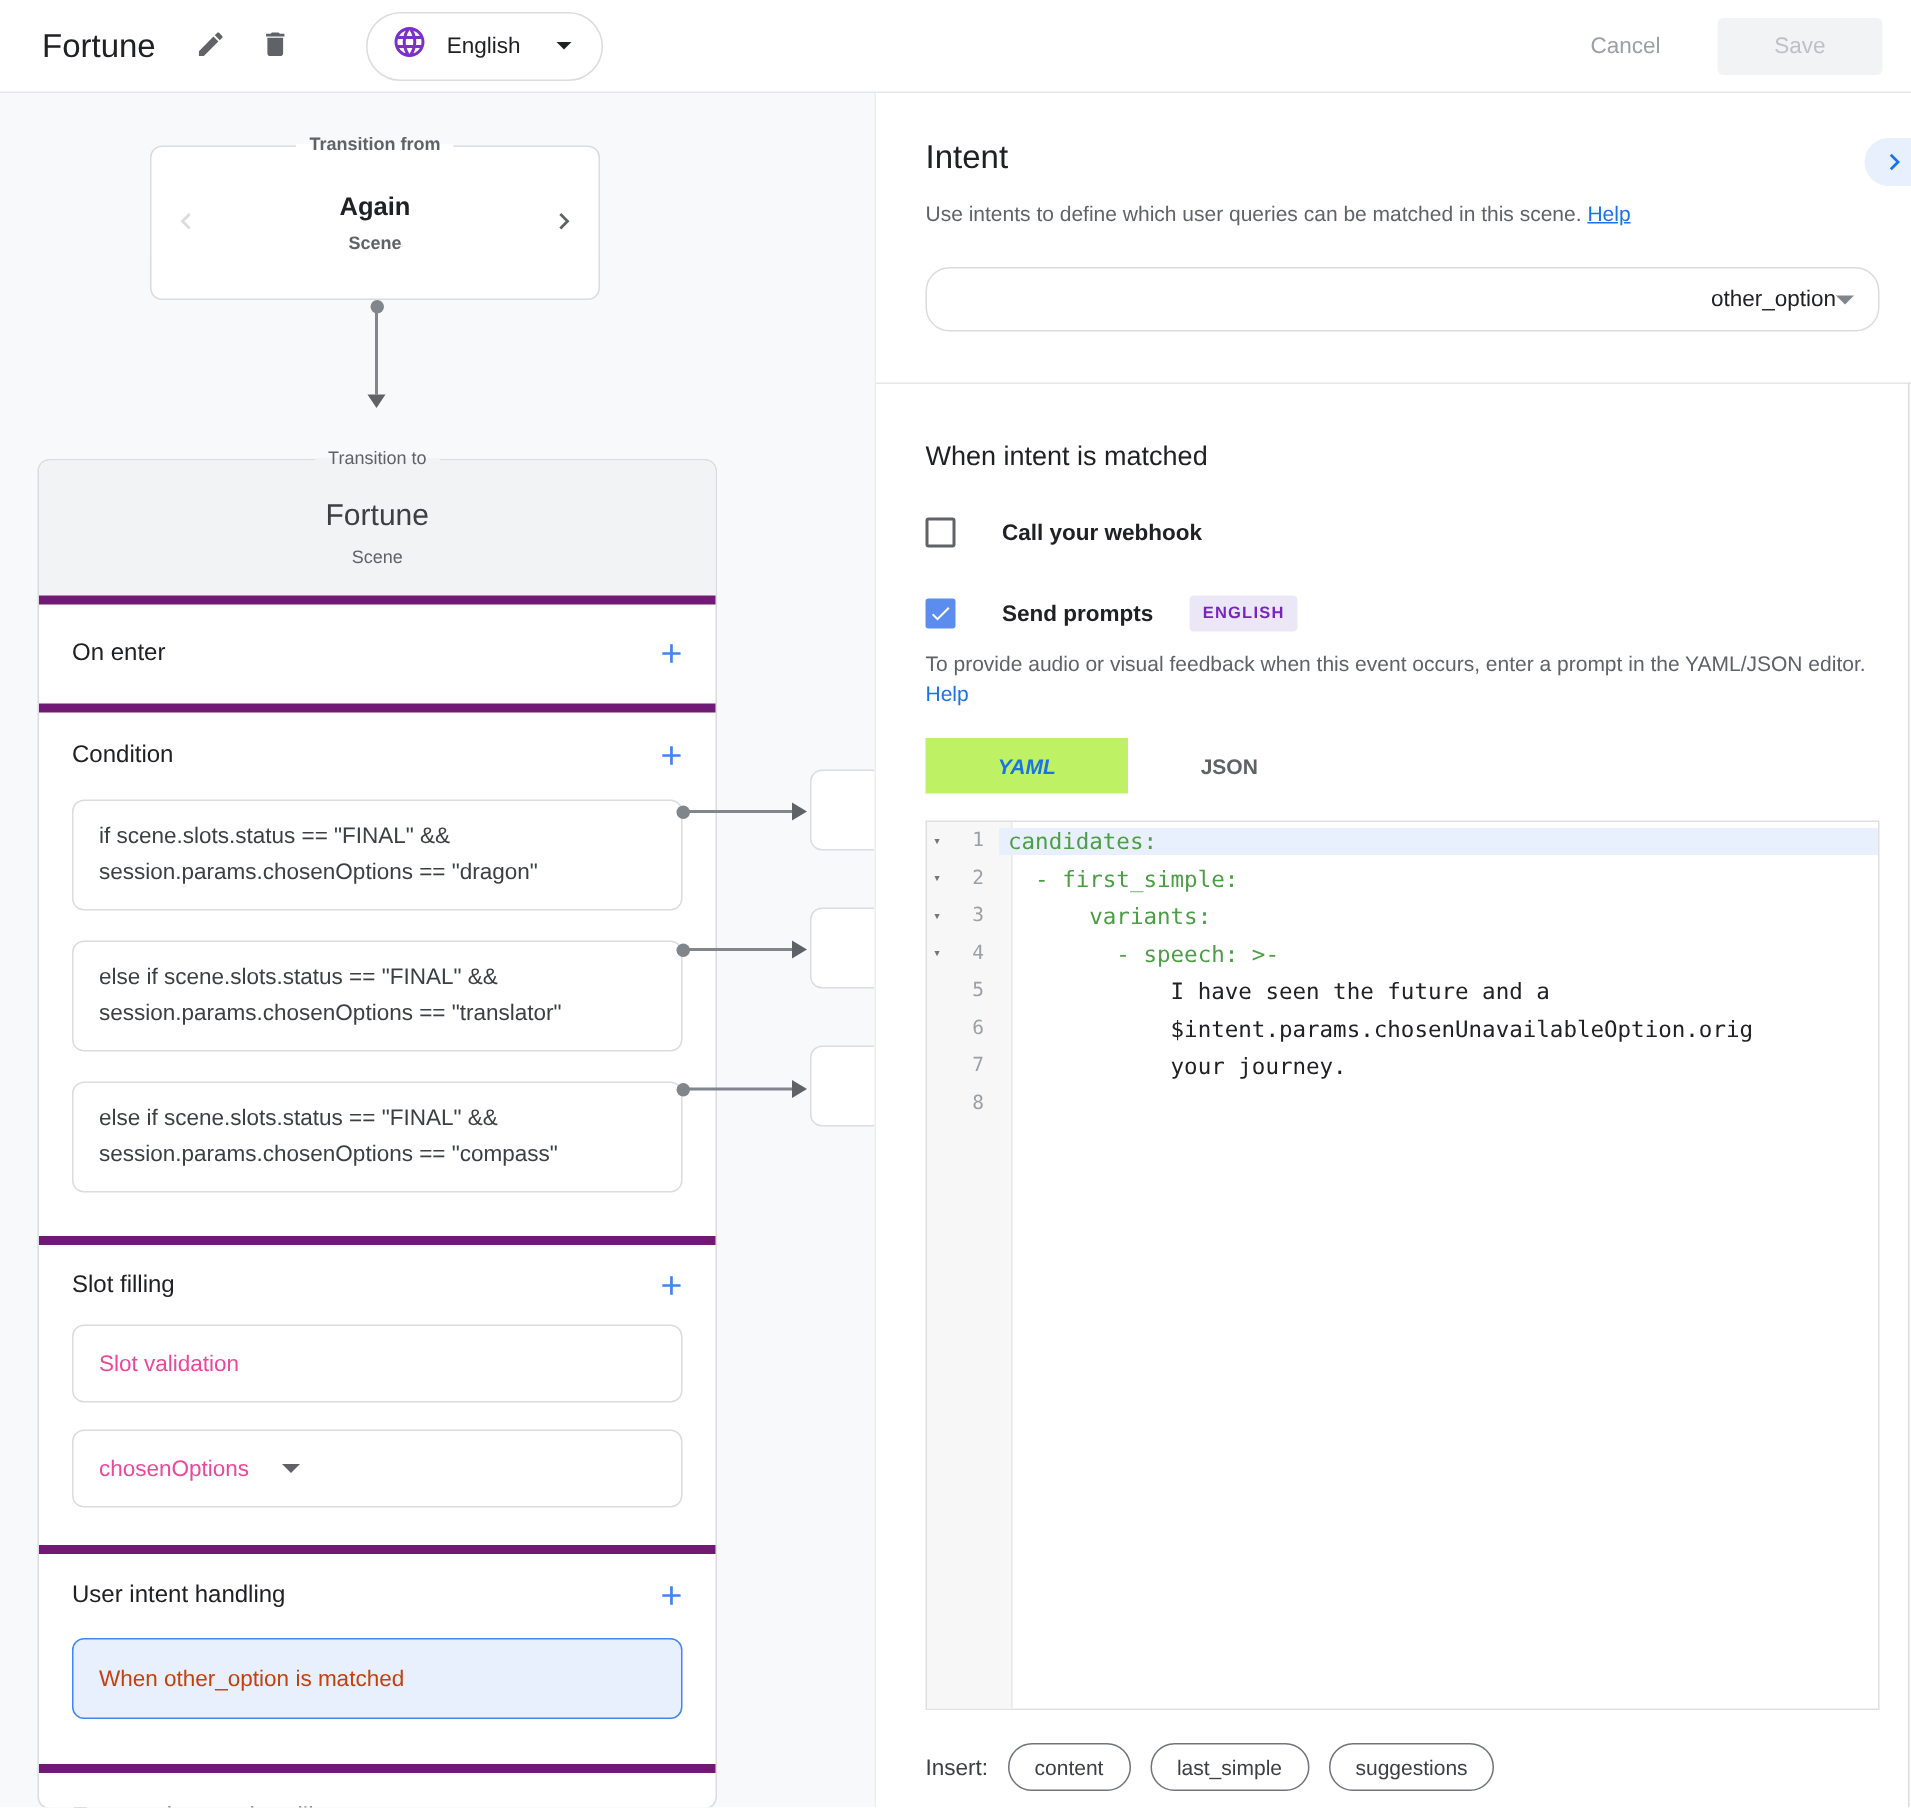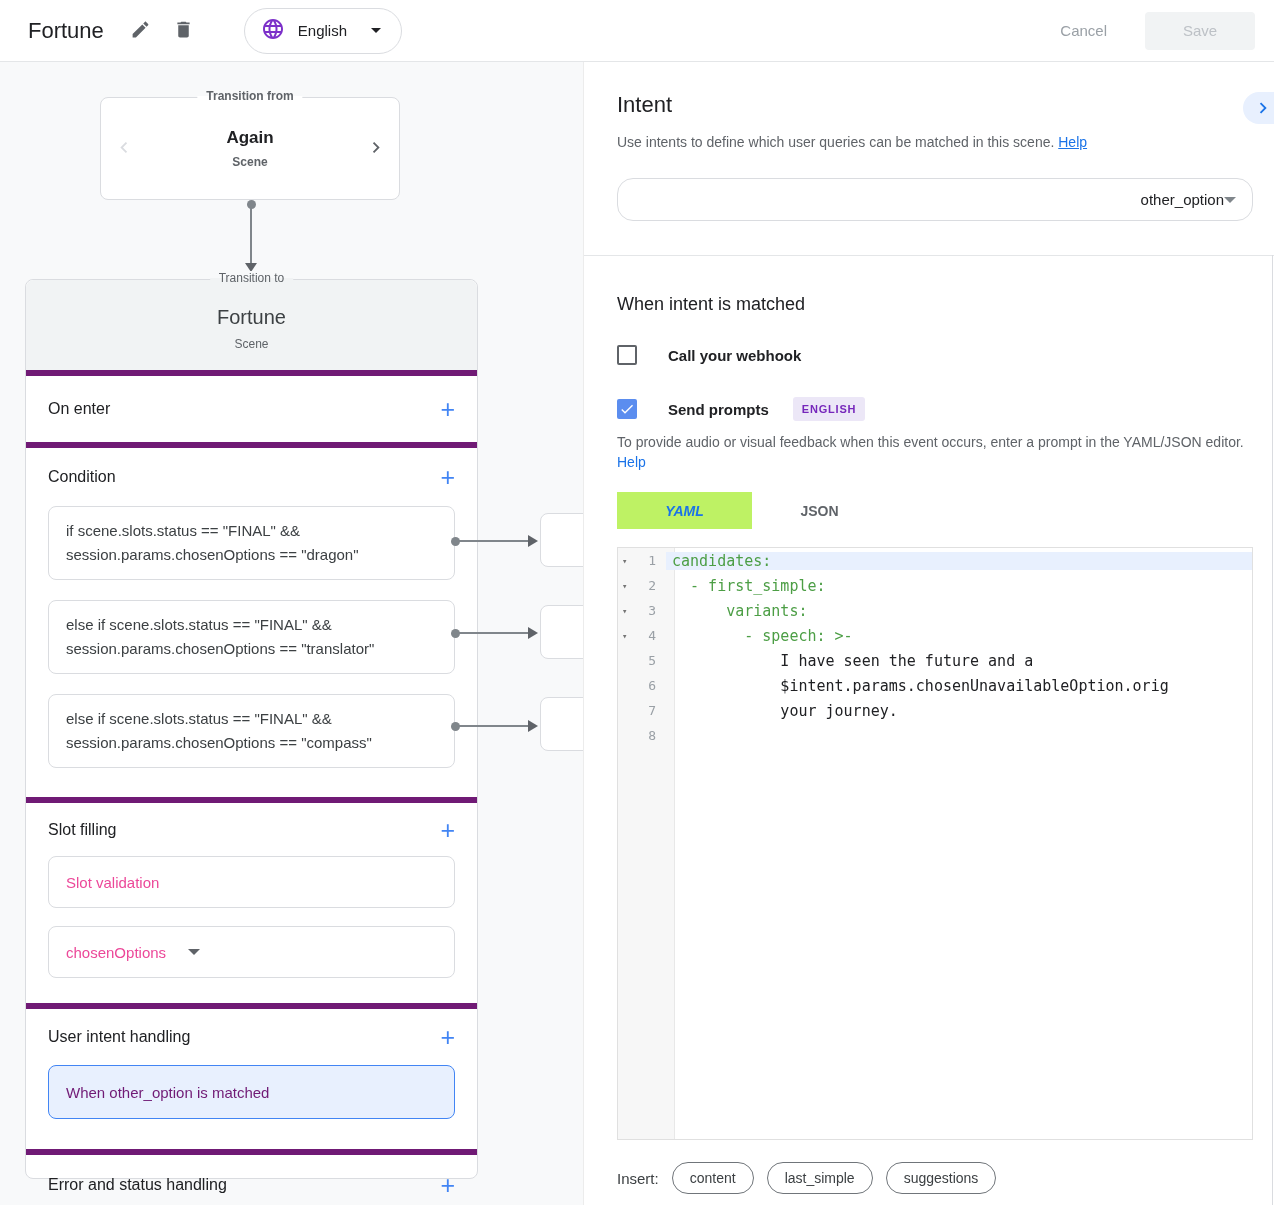--- a/index.html
+++ b/index.html
@@ -41,21 +41,21 @@
   .tf-sub { font-size:12px; color:#5f6368; margin-top:7px; }
   .nav-chev { position:absolute; top:50%; transform:translateY(-50%); background:none; border:none; cursor:pointer; }
   .nav-chev.left { left:12px; } .nav-chev.left svg { fill:#dadce0; }
   .nav-chev.right { right:12px; } .nav-chev.right svg { fill:#5f6368; }
 
   .dot { position:absolute; width:9px; height:9px; border-radius:50%; background:#80868b; }
   .vline { position:absolute; width:2px; background:#80868b; }
   .down-arrow { position:absolute; width:0; height:0; border-left:6px solid transparent;
     border-right:6px solid transparent; border-top:9px solid #5f6368; }
 
-  .scene-card { position:absolute; left:25px; top:217px; width:453px; height:900px; background:#fff;
+  .scene-card { position:absolute; left:25px; top:244px; width:453px; height:900px; background:#fff;
     border:1px solid #dadce0; border-radius:8px; }
   .scene-card .card-legend { background:linear-gradient(to bottom,#f8f9fa 50%,#f1f3f4 50%); }
   .scene-head { height:90px; background:#f1f3f4; border-radius:8px 8px 0 0; text-align:center; padding-top:26px; }
   .scene-title { font-size:20px; color:#3c4043; }
   .scene-sub { font-size:12px; color:#5f6368; margin-top:8px; }
   .sec { border-top:6px solid #701a75; }
   .sec-head { display:flex; justify-content:space-between; align-items:center; padding:0 22px; font-size:16px; color:#202124; }
   .sec-head.h-onenter { height:66px; }
   .sec-head.h-cond { height:58px; }
   .sec-head.h-slot { height:53px; }
@@ -64,21 +64,21 @@
   .plus { color:#4285f4; font-size:25px; font-weight:300; line-height:20px; background:none; border:none; cursor:pointer; }
   .cond-box { margin:0 22px 20px; border:1px solid #dadce0; border-radius:8px; background:#fff;
     padding:12px 17px; font-size:15px; line-height:24px; color:#3c4043; }
   .cond-box.last { margin-bottom:29px; }
   .slot-box { margin:0 22px 18px; height:52px; border:1px solid #dadce0; border-radius:8px; background:#fff;
     display:flex; align-items:center; padding:0 17px; font-size:15px; color:#ec4899; }
   .slot-box.last { margin-bottom:25px; }
   .slot-caret { width:0; height:0; border-left:6px solid transparent; border-right:6px solid transparent;
     border-top:6px solid #5f6368; margin-left:22px; }
   .sel-box { margin:0 22px; height:54px; background:#e8f0fe; border:1.5px solid #4285f4; border-radius:8px;
-    display:flex; align-items:center; padding:0 17px; font-size:15px; color:#701a75; }
+    display:flex; align-items:center; padding:0 17px; font-size:15px; color:#c2410c; }
 
   .h-arrow-line { position:absolute; height:2px; background:#80868b; }
   .right-arrow { position:absolute; width:0; height:0; border-top:6px solid transparent;
     border-bottom:6px solid transparent; border-left:10px solid #5f6368; }
   .stub { position:absolute; left:540px; width:56px; height:54px; background:#fff;
     border:1px solid #dadce0; border-radius:8px; }
 
   
   .right-panel { flex:1; position:relative; background:#fff; border-left:1px solid #ececec;
     padding:0 21px 0 33px; overflow:hidden; }

